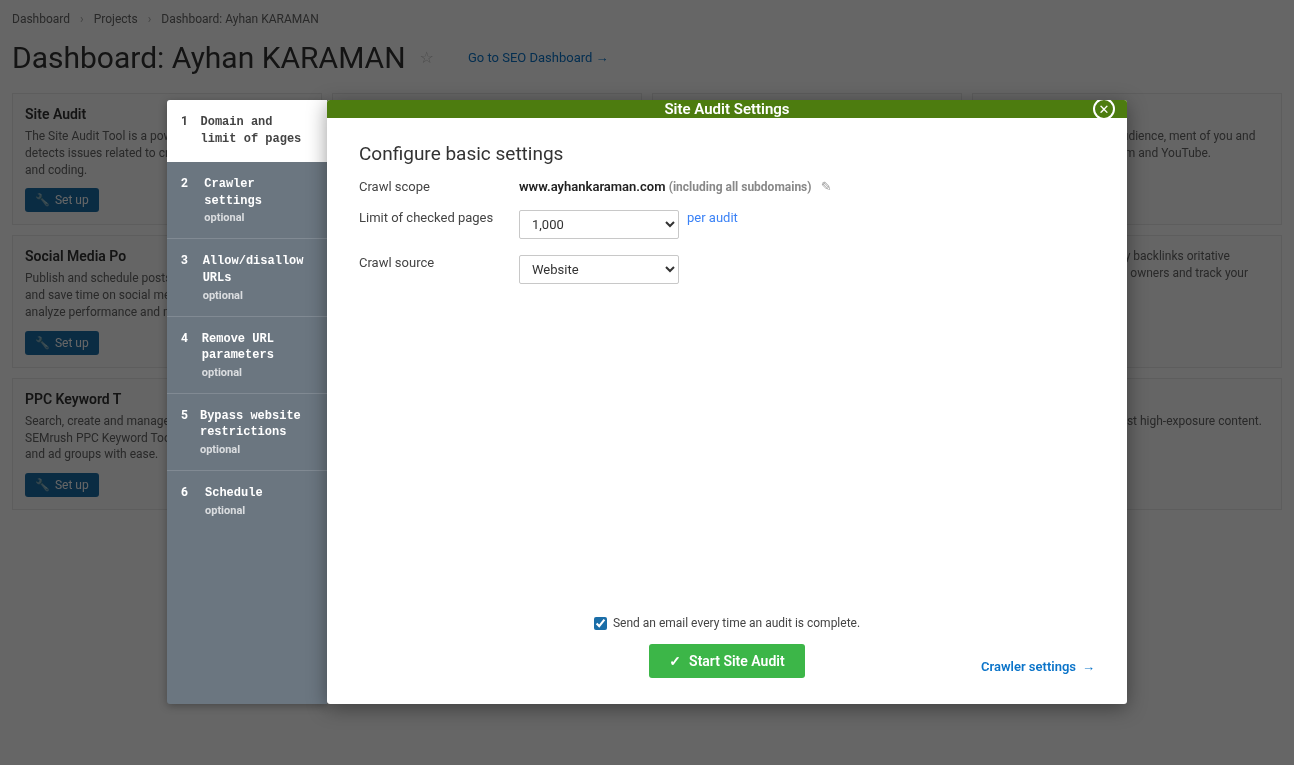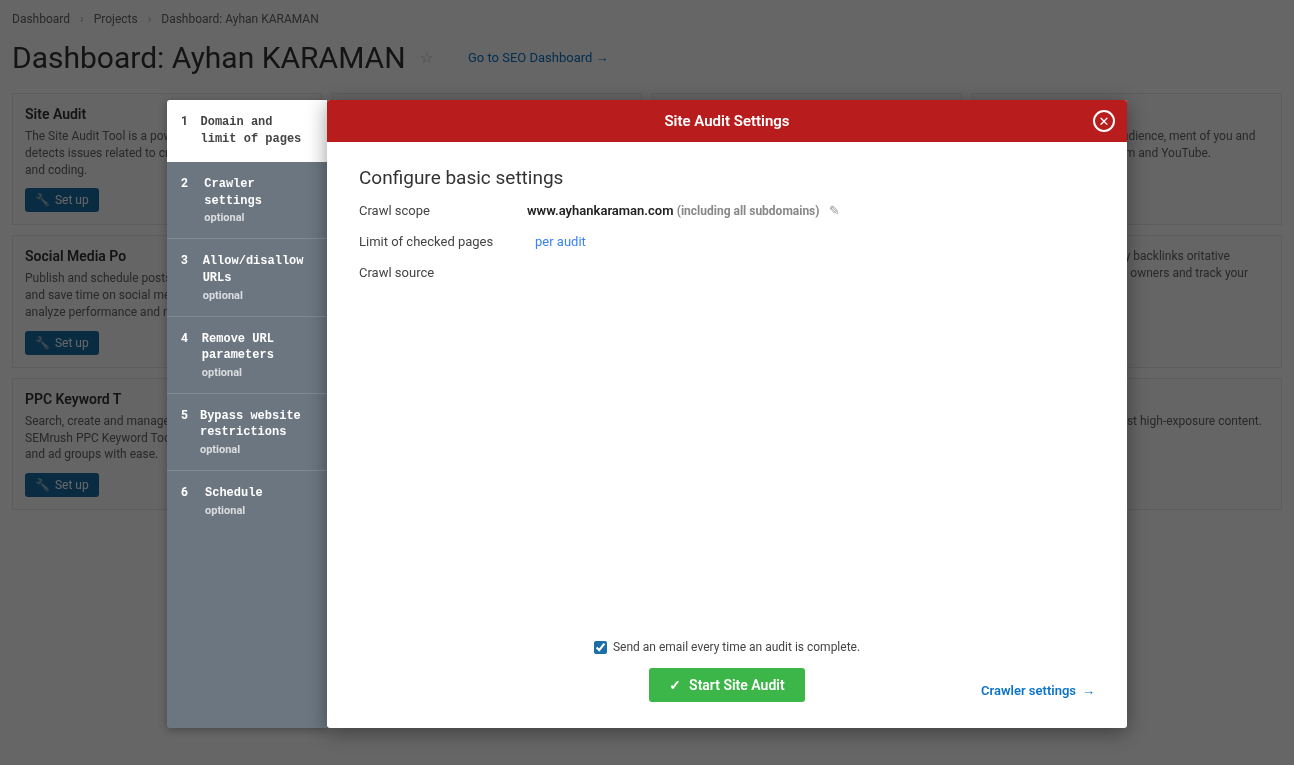--- a/index.html
+++ b/index.html
@@ -30,26 +30,26 @@
 .steps { width: 160px; background: #6b7680; color: #fff; font-size: 12px; border-radius: 3px 0 0 3px; overflow: hidden; box-shadow: 0 2px 8px rgba(0,0,0,0.3); }
 .step { display: flex; gap: 12px; padding: 14px 14px; border-bottom: 1px solid rgba(255,255,255,0.15); cursor: pointer; }
 .step:last-child { border-bottom: none; }
 .step.active { background: #fff; color: #444; }
 .step .num { font-weight: bold; width: 12px; }
 .step .label { font-weight: bold; line-height: 1.3; font-family: Liberation Mono, monospace; }
 .step .opt { font-weight: bold; opacity: 0.75; font-size: 11px; display: block; margin-top: 2px; }
 
 
 .modal { flex: 1; background: #fff; border-radius: 3px; box-shadow: 0 4px 20px rgba(0,0,0,0.4); overflow: hidden; display: flex; flex-direction: column; }
-.modal-header { background: #b91c1c; color: #fff; text-align: center; padding: 12px; font-size: 15px; font-weight: 600; position: relative; }
+.modal-header { background: #4d7c0f; color: #fff; text-align: center; font-size: 15px; font-weight: 600; position: relative; }
 .close-btn { position: absolute; right: 12px; top: 50%; transform: translateY(-50%); width: 22px; height: 22px; border: 2px solid #fff; border-radius: 50%; display: flex; align-items: center; justify-content: center; cursor: pointer; font-size: 13px; background: transparent; color: #fff; }
 
 .modal-body { padding: 24px 32px; flex: 1; min-height: 480px; }
 .section-title { font-size: 19px; color: #333; font-weight: 400; margin-bottom: 14px; }
-.form-row { display: flex; align-items: flex-start; margin-bottom: 16px; font-size: 13px; color: #333; gap: 8px; }
+.form-row { display: flex; align-items: flex-start; margin-bottom: 16px; font-size: 13px; color: #333; }
 .form-label { width: 160px; color: #444; }
 .domain-val { font-weight: 600; color: #222; }
 .sub-note { color: #888; font-weight: 700; font-size: 12px; }
 .pencil-icon { color: #999; margin-left: 6px; cursor: pointer; }
 
 select.ctl { width: 160px; padding: 5px 8px; border: 1px solid #c8c8c8; border-radius: 2px; font-size: 13px; background: #fff; color: #333; }
 .after-text { margin-left: 8px; color: #3b82f6; font-size: 13px; }
 
 .modal-footer { padding: 18px 32px 26px; text-align: center; position: relative; }
 .chk-row { font-size: 12px; color: #444; margin-bottom: 14px; display: flex; justify-content: center; align-items: center; gap: 6px; }
@@ -167,25 +167,31 @@
         <div class="form-label">Crawl scope</div>
         <div>
           <span class="domain-val">www.ayhankaraman.com</span>
           <span class="sub-note">(including all subdomains)</span>
           <span class="pencil-icon">✎</span>
         </div>
       </div>
 
       <div class="form-row">
         <div class="form-label">Limit of checked pages</div>
+        <select class="ctl">
+          <option>1,000</option>
+        </select>
         <span class="after-text">per audit</span>
       </div>
 
       <div class="form-row">
         <div class="form-label">Crawl source</div>
+        <select class="ctl">
+          <option>Website</option>
+        </select>
       </div>
     </div>
 
     <div class="modal-footer">
       <label class="chk-row">
         <input type="checkbox" checked="" style="">
         <span>Send an email every time an audit is complete.</span>
       </label>
       <button class="start-btn">
         <span>✓</span>

